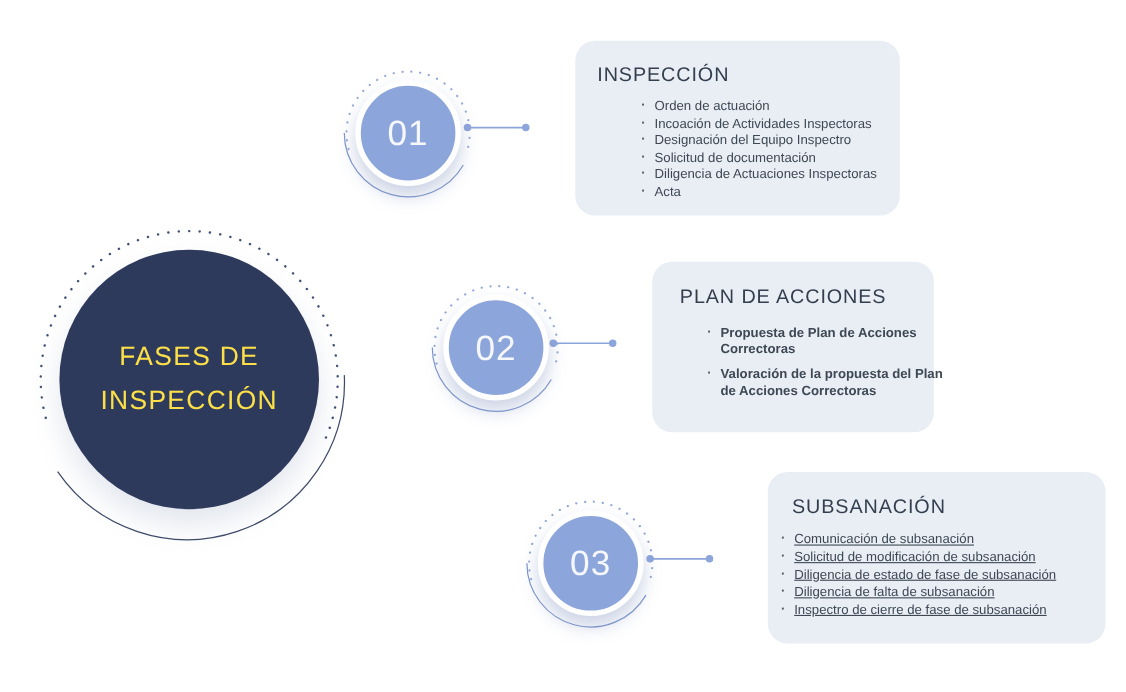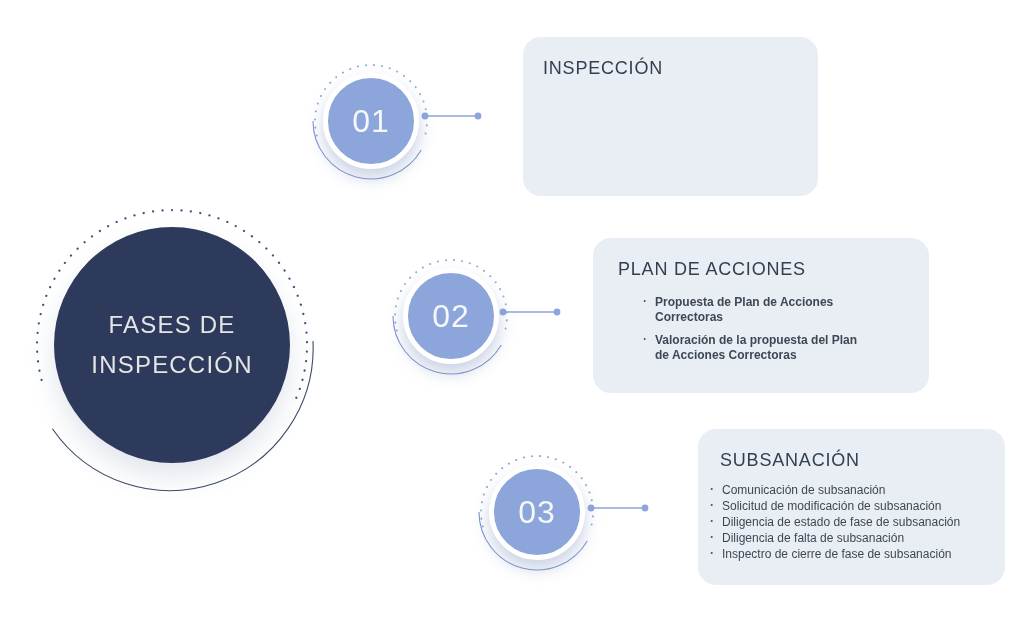--- a/index.html
+++ b/index.html
@@ -23,21 +23,21 @@
     width: 236px; height: 236px;
     border-radius: 50%;
     background: #2e3a5c;
     box-shadow: 0 14px 26px rgba(95, 115, 155, 0.18);
     display: flex;
     align-items: center;
     justify-content: center;
     text-align: center;
   }
   .main-title {
-    color: #e5e5e5;
+    color: #fde047;
     font-size: 24px;
     font-weight: 400;
     letter-spacing: 1.2px;
     line-height: 40px;
   }
   .main-title span { display: block; }
 
   
   .num-circle {
     position: absolute;
@@ -85,26 +85,26 @@
     content: "\00B7";
     position: absolute;
     left: 0; top: -1px;
     font-weight: 700;
     color: #4e5965;
   }
 
   .card1 { left: 523px; top: 37px;  width: 295px; height: 159px; padding: 21px 16px 0 20px; }
   .card1 ul { margin: 10px 0 0 40px; width: 232px; line-height: 15.5px; }
 
-  .card2 { left: 593px; top: 238px; width: 336px; height: 155px; padding: 21px 16px 0 25px; }
+  .card2 { left: 593px; top: 238px; width: 256px; height: 155px; padding: 21px 16px 0 25px; }
   .card2 ul { margin: 15px 0 0 25px; width: 230px; line-height: 15px; font-weight: bold; }
   .card2 li { margin-bottom: 8px; }
 
   .card3 { left: 698px; top: 429px; width: 307px; height: 156px; padding: 21px 12px 0 22px; }
-  .card3 ul { margin: 11px 0 0 -10px; width: 280px; line-height: 16px; }
+  .card3 ul { margin: 11px 0 0 -10px; width: 280px; line-height: 16px; text-decoration: underline; }
 </style>
 </head>
 <body>
 
 <div class="canvas">
 
   <svg class="decor" width="1024" height="629" viewBox="0 0 1024 629" aria-hidden="true">
 
     <path d="M 41.6 379.9 A 135 135 0 1 1 294.4 402.1" fill="none" stroke="#41507a" stroke-width="2.2" stroke-dasharray="0.1 9.4" stroke-linecap="round"></path>
 
@@ -150,20 +150,28 @@
   </div>
   <div class="num-circle nc2">
     <span class="num">02</span>
   </div>
   <div class="num-circle nc3">
     <span class="num">03</span>
   </div>
 
   <section class="card card1">
     <h2>INSPECCIÓN</h2>
+    <ul>
+        <li>Orden de actuación</li>
+        <li>Incoación de Actividades Inspectoras</li>
+        <li>Designación del Equipo Inspectro</li>
+        <li>Solicitud de documentación</li>
+        <li>Diligencia de Actuaciones Inspectoras</li>
+        <li>Acta</li>
+      </ul>
   </section>
 
   <section class="card card2">
     <h2>PLAN DE ACCIONES</h2>
     <ul>
         <li>Propuesta de Plan de Acciones Correctoras</li>
         <li>Valoración de la propuesta del Plan de Acciones Correctoras</li>
       </ul>
   </section>
 

